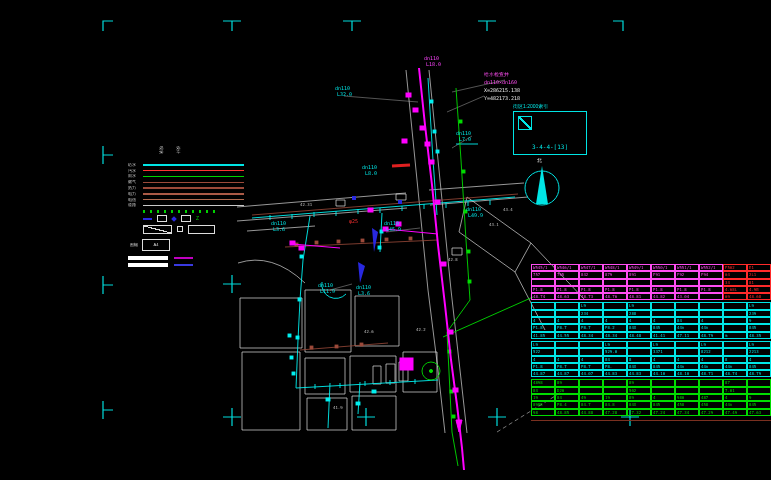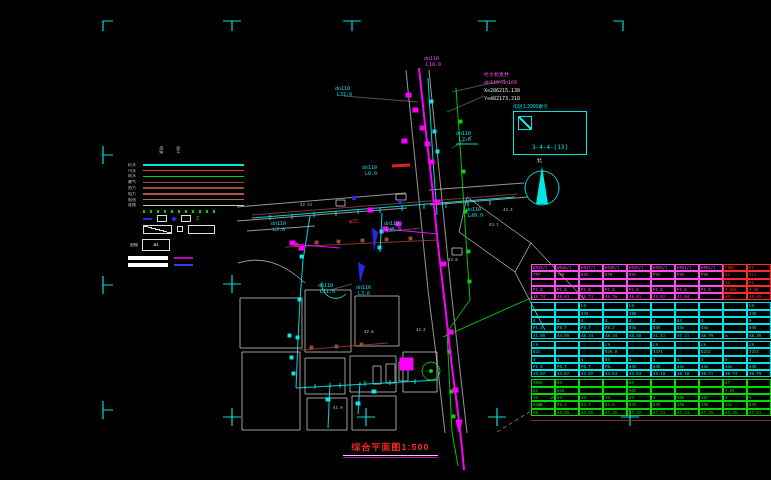--- a/index.html
+++ b/index.html
@@ -543,19 +543,14 @@
         <div class="tcell" style="border-color: rgb(0, 220, 0); color: rgb(0, 220, 0);">47.32</div>
         <div class="tcell" style="border-color: rgb(0, 220, 0); color: rgb(0, 220, 0);">47.24</div>
         <div class="tcell" style="border-color: rgb(0, 220, 0); color: rgb(0, 220, 0);">47.34</div>
         <div class="tcell" style="border-color: rgb(0, 220, 0); color: rgb(0, 220, 0);">47.29</div>
         <div class="tcell" style="border-color: rgb(0, 220, 0); color: rgb(0, 220, 0);">47.49</div>
         <div class="tcell" style="border-color: rgb(0, 220, 0); color: rgb(0, 220, 0);">47.63</div>
       </div>
     </div>
   <div id="table-underline"></div>
 
-  <div id="titleblk">
-    <div class="t">综合平面图1:500</div>
-    <div class="u1"></div>
-    <div class="u2"></div>
-  </div>
 
 </div>
 
 </body></html>

